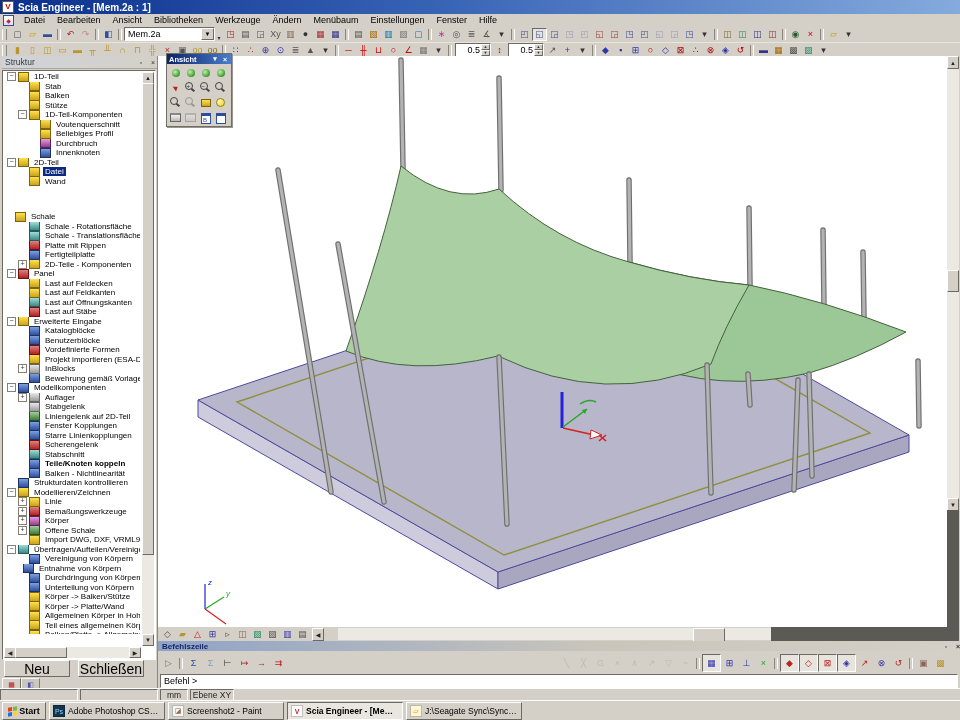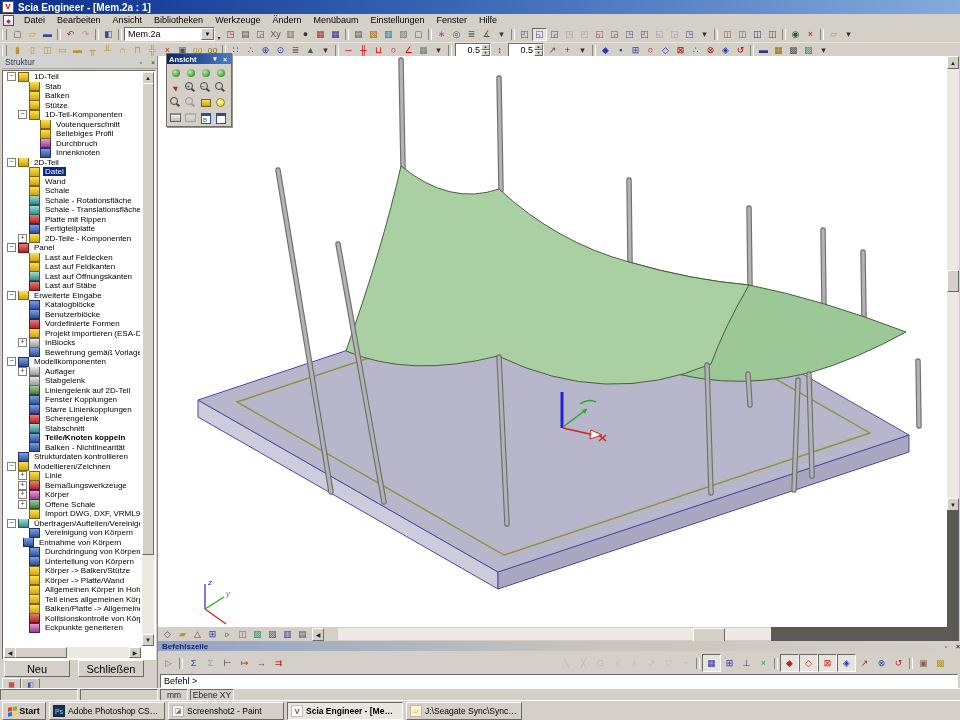--- a/index.html
+++ b/index.html
@@ -51,21 +51,21 @@
   .tlb{padding:0 2px;}
   .trow.sel .tlb{background:#0a2a80;color:#fff;}
   
   .sb{background:#ece9e2;}
   .sbbtn{background:#d4d0c8;border:1px solid;border-color:#fff #6d6a64 #6d6a64 #fff;display:flex;align-items:center;justify-content:center;font-size:6px;color:#222;}
   .sbthumb{background:#d4d0c8;border:1px solid;border-color:#fff #6d6a64 #6d6a64 #fff;}
   #treevsb{position:absolute;right:1px;top:1px;width:12px;height:574px;}
   #treehsb{position:absolute;left:1px;bottom:1px;width:137px;height:11px;}
   
   #strukbtns{left:4px;top:604px;width:150px;height:16px;display:flex;gap:8px;}
-  .btn{flex:none;width:64px;height:15px;background:#d4d0c8;border:1px solid;border-color:#fff #6d6a64 #6d6a64 #fff;font-size:11px;display:flex;align-items:center;justify-content:center;}
+  .btn{flex:none;width:64px;height:15px;background:#d4d0c8;border:1px solid;border-color:#fff #6d6a64 #6d6a64 #fff;font-size:14px;display:flex;align-items:center;justify-content:center;}
   #stabs{left:2px;top:622px;display:flex;}
   .stab{width:17px;height:12px;background:#d4d0c8;border:1px solid;border-color:#fff #6d6a64 #6d6a64 #fff;display:flex;align-items:center;justify-content:center;font-size:8px;}
   .stab.off{background:#c9c5bd;opacity:.8;}
   
   #main{left:157px;top:56px;width:801px;height:585px;background:#fff;border-left:1px solid #8a867e;}
   #canvas{left:0;top:0;width:789px;height:571px;background:#fff;overflow:hidden;}
   #vsb{left:789px;top:0;width:12px;height:571px;background:#ece9e2;}
   #bottombar{left:0;top:571px;width:789px;height:14px;background:#d4d0c8;display:flex;align-items:center;}
   #bbicons{display:flex;align-items:center;padding-left:2px;}
   #bbtrack{position:absolute;left:180px;top:1px;width:433px;height:12px;background:#ece9e2;}
@@ -525,21 +525,21 @@
           <div class="trow sel" title="Platte" style="padding-left: 14px;">
             <span class="exp none"></span>
             <span class="tic ic-y"></span>
             <span class="tlb">Datei</span>
           </div>
           <div class="trow" title="Wand" style="padding-left: 14px;">
             <span class="exp none"></span>
             <span class="tic ic-y"></span>
             <span class="tlb">Wand</span>
           </div>
-          <div class="trow" title="Schale" style="padding-left: 14px;">
+          <div class="trow" title="Schale" style=" margin-top: 26px;">
             <span class="exp none"></span>
             <span class="tic ic-y"></span>
             <span class="tlb">Schale</span>
           </div>
           <div class="trow" title="Schale - Rotationsfläche" style="padding-left: 14px;">
             <span class="exp none"></span>
             <span class="tic ic-c"></span>
             <span class="tlb">Schale - Rotationsfläche</span>
           </div>
           <div class="trow" title="Schale - Translationsfläche" style="padding-left: 14px;">

